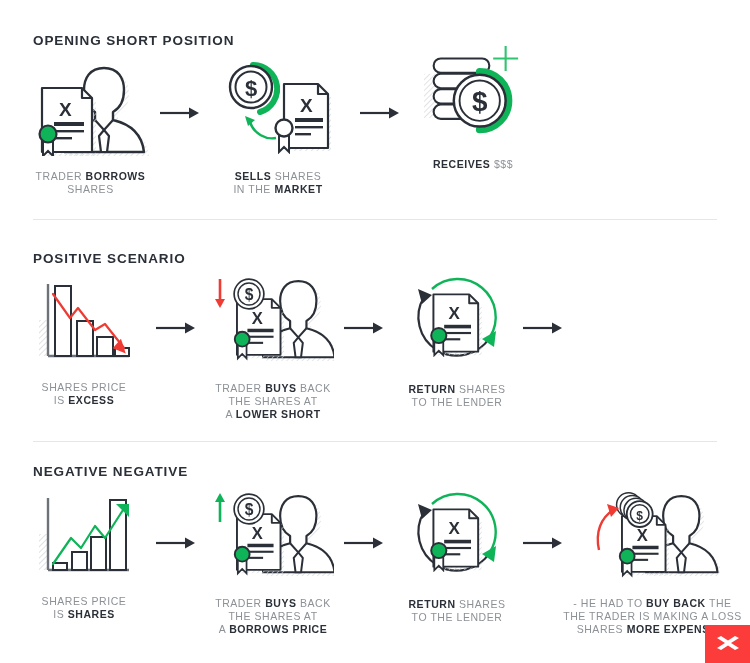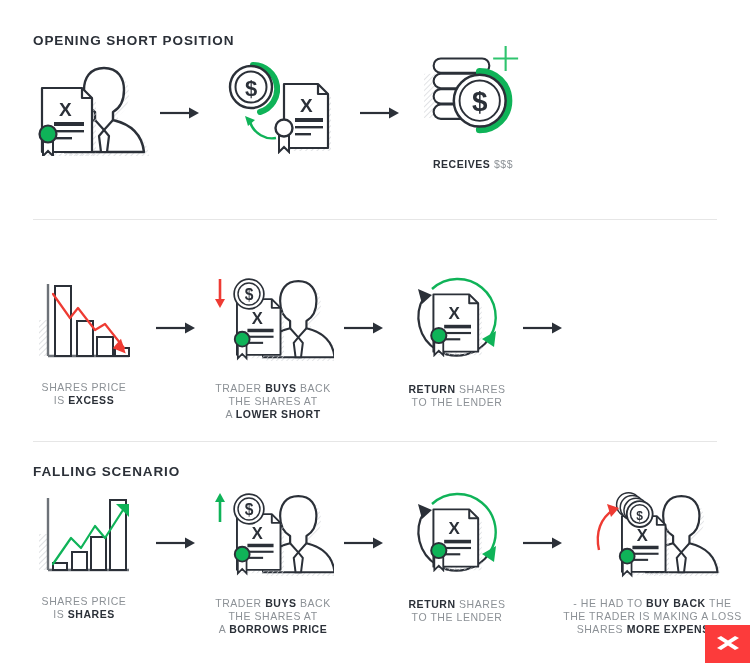--- a/index.html
+++ b/index.html
@@ -163,36 +163,44 @@
 
     <div class="sec-title" style="top:33px;">OPENING SHORT POSITION</div>
 
     <div class="step" style="left:18px;top:60px;width:145px;">
       <div class="icon-wrap" style="width:130px;height:96px;">
         <svg width="130" height="96" viewBox="0 0 130 96">
           <use href="#sym-person" x="38" y="6" width="86" height="92"></use>
           <use href="#sym-cert" x="8" y="22" width="62" height="76"></use>
         </svg>
       </div>
+      <div class="caption" style="margin-top:14px;">
+        <div><span><span>TRADER </span><b>BORROWS</b></span></div>
+        <div><span><span>SHARES</span></span></div>
+      </div>
     </div>
 
     <svg class="arrow" style="left:160px;top:106px;" width="40" height="14">
         <use href="#sym-arrow" width="40" height="14"></use>
       </svg>
 
     <div class="step" style="left:213px;top:60px;width:130px;">
       <div class="icon-wrap" style="width:120px;height:96px;">
         <svg width="120" height="96" viewBox="0 0 120 96">
           <use href="#sym-cert-ring" x="52" y="18" width="62" height="76"></use>
           <use href="#sym-coin-green" x="8" y="2" width="54" height="54"></use>
 
           <path d="M58 78 C48 80 36 74 32 62" fill="none" stroke="#0fb358" stroke-width="2.4"></path>
           <path d="M27 56 L37 60 L30 66 Z" fill="#0fb358"></path>
         </svg>
       </div>
+      <div class="caption" style="margin-top:14px;">
+        <div><span><b>SELLS</b><span> SHARES</span></span></div>
+        <div><span><span>IN THE </span><b>MARKET</b></span></div>
+      </div>
     </div>
 
     <svg class="arrow" style="left:360px;top:106px;" width="40" height="14">
         <use href="#sym-arrow" width="40" height="14"></use>
       </svg>
 
     <div class="step" style="left:408px;top:45px;width:130px;">
       <div class="icon-wrap" style="width:118px;height:96px;">
         <svg width="118" height="96" viewBox="0 0 110 100">
             <use href="#sym-coinstack" width="110" height="100"></use>
@@ -201,20 +209,21 @@
       <div class="caption" style="margin-top:17px;">
         <div><span><b>RECEIVES</b><span> $$$</span></span></div>
       </div>
     </div>
 
     <div class="divider" style="top:219px;"></div>
   </div>
 
   <div class="section" style="top:220px;height:222px;">
 
+    <div class="sec-title" style="top:31px;">POSITIVE SCENARIO</div>
 
     <div class="step" style="left:20px;top:60px;width:128px;">
       <div class="icon-wrap" style="width:110px;height:85px;">
         <svg width="110" height="85" viewBox="0 0 110 85">
           <rect x="10" y="40" width="10" height="36" fill="url(#hatch)" opacity="0.9"></rect>
           <line x1="19" y1="4" x2="19" y2="76" stroke="#6d7278" stroke-width="2.4"></line>
           <line x1="19" y1="76" x2="100" y2="76" stroke="#6d7278" stroke-width="2.4"></line>
           <g fill="#ffffff" stroke="#2b3038" stroke-width="2">
             <rect x="26" y="6" width="16" height="70"></rect>
             <rect x="48" y="41" width="16" height="35"></rect>
@@ -278,21 +287,21 @@
     <svg class="arrow" style="left:523px;top:101px;" width="40" height="14">
         <use href="#sym-arrow" width="40" height="14"></use>
       </svg>
 
 
     <div class="divider" style="top:221px;"></div>
   </div>
 
   <div class="section" style="top:442px;height:221px;">
 
-    <div class="sec-title" style="top:22px;">FALLING SCENARIO</div>
+    <div class="sec-title" style="top:22px;">NEGATIVE NEGATIVE</div>
 
     <div class="step" style="left:20px;top:52px;width:128px;">
       <div class="icon-wrap" style="width:110px;height:85px;">
         <svg width="110" height="85" viewBox="0 0 110 85">
           <rect x="10" y="40" width="10" height="36" fill="url(#hatch)" opacity="0.9"></rect>
           <line x1="19" y1="4" x2="19" y2="76" stroke="#6d7278" stroke-width="2.4"></line>
           <line x1="19" y1="76" x2="100" y2="76" stroke="#6d7278" stroke-width="2.4"></line>
           <g fill="#ffffff" stroke="#2b3038" stroke-width="2">
             <rect x="24" y="69" width="14" height="7"></rect>
             <rect x="43" y="58" width="15" height="18"></rect>

